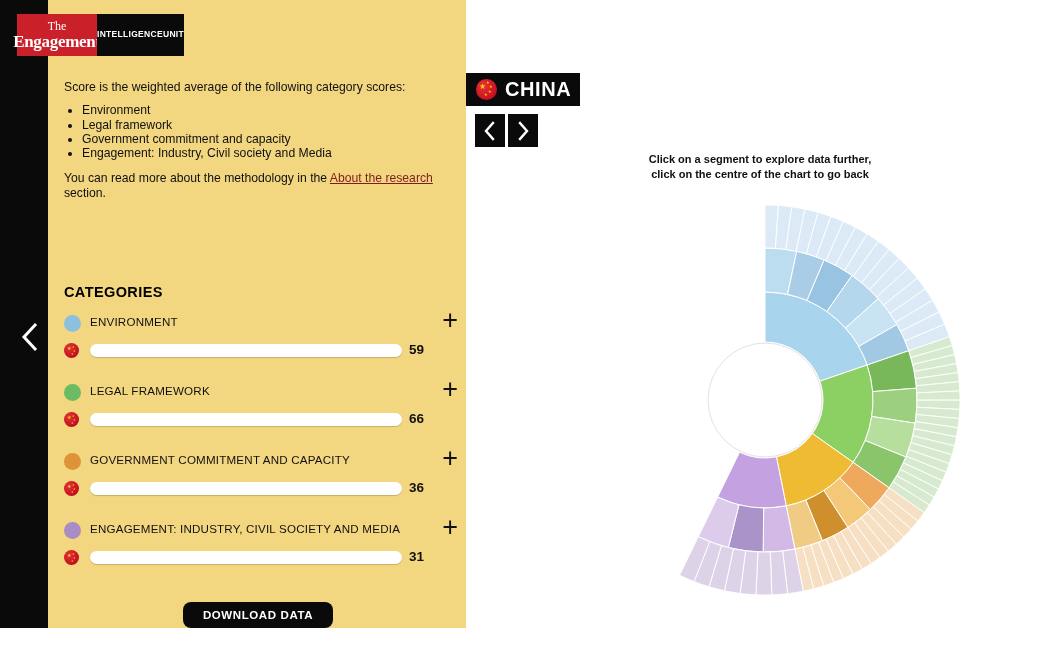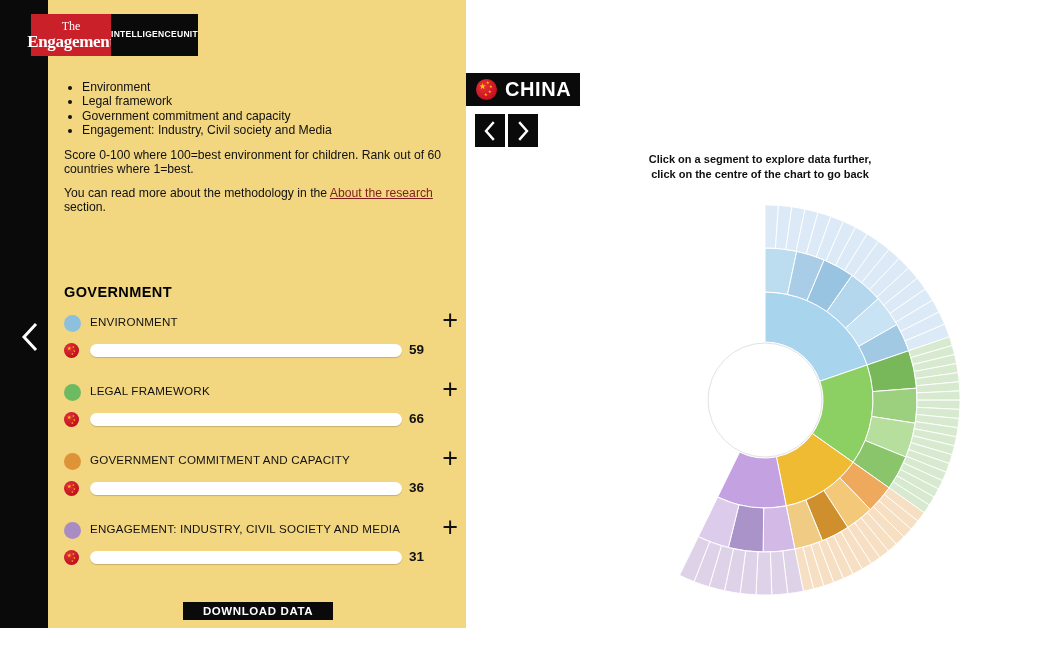--- a/index.html
+++ b/index.html
@@ -5,21 +5,21 @@
   html,body{margin:0;padding:0;background:#ffffff;}
   body{width:1054px;height:646px;position:relative;overflow:hidden;
        font-family:"Liberation Sans",sans-serif;color:#000;}
 
   
   #left-panel{position:absolute;left:0;top:0;width:466px;height:628px;background:#f2d680;}
   #black-rail{position:absolute;left:0;top:0;width:48px;height:628px;background:#0a0a0a;}
   #back-chevron{position:absolute;left:18px;top:320px;width:24px;height:34px;cursor:pointer;}
   #back-chevron svg{display:block;}
 
-  #eiu-logo{position:absolute;left:31px;top:14px;width:152px;height:42px;display:flex;}
+  #eiu-logo{position:absolute;left:17px;top:14px;width:152px;height:42px;display:flex;}
   #eiu-left{width:80px;background:#c9202a;display:flex;flex-direction:column;align-items:center;justify-content:center;
             color:#fff;font-family:"Liberation Serif",serif;line-height:1;}
   #eiu-left .l1{font-size:12px;margin-bottom:1px;}
   #eiu-left .l2{font-size:17px;font-weight:bold;letter-spacing:-0.3px;}
   #eiu-right{flex:1;background:#0a0a0a;display:flex;flex-direction:row;align-items:center;justify-content:center;
              color:#fff;font-size:8.5px;font-weight:bold;letter-spacing:0.3px;line-height:1.35;}
 
   #panel-body{position:absolute;left:64px;top:80px;width:380px;}
   .para{font-size:12.2px;line-height:1.17;margin:0 0 9px 0;color:#111;}
   ul.bullets{margin:0 0 11px 0;padding-left:18px;}
@@ -35,23 +35,23 @@
   .cat-plus{position:absolute;right:0;top:-6px;font-size:27px;line-height:27px;font-weight:300;color:#111;cursor:pointer;}
   .cat-bar-row{position:relative;height:22px;margin-top:6px;}
   .flag-dot{position:absolute;left:0;top:2px;width:15px;height:15px;border-radius:50%;
             background:radial-gradient(circle at 35% 32%, #e3303a 0%, #c01020 70%, #8d0c18 100%);}
   .flag-dot .s{position:absolute;color:#f5d000;font-size:5px;line-height:5px;}
   .track{position:absolute;left:26px;top:3px;width:312px;height:13px;background:#ffffff;border-radius:7px;
          box-shadow:0 1px 1px rgba(0,0,0,.18);overflow:hidden;}
   .fill{height:100%;border-radius:7px;}
   .cat-score{position:absolute;left:345px;top:1px;font-size:13.5px;font-weight:bold;color:#111;}
 
-  #download-btn{position:absolute;left:183px;top:602px;width:150px;height:18px;background:#0a0a0a;color:#fff;
+  #download-btn{position:absolute;left:183px;top:602px;width:150px;height:26px;background:#0a0a0a;color:#fff;
                 display:flex;align-items:center;justify-content:center;font-size:11.5px;font-weight:bold;
-                letter-spacing:0.6px;cursor:pointer;}
+                letter-spacing:0.6px;cursor:pointer;border-radius:8px;}
 
   
   #country-badge{position:absolute;left:466px;top:73px;width:114px;height:33px;background:#0a0a0a;
                  display:flex;align-items:center;padding-left:10px;box-sizing:border-box;}
   #flag-icon{width:21px;height:21px;border-radius:50%;position:relative;
              background:radial-gradient(circle at 35% 32%, #e8303a 0%, #c8101f 72%, #8d0c18 100%);}
   #flag-icon .s{position:absolute;color:#f7d300;line-height:1;}
   #country-name{color:#fff;font-size:20px;font-weight:bold;letter-spacing:0.6px;margin-left:8px;}
 
   #nav-btns{position:absolute;left:475px;top:114px;display:flex;gap:3px;}
@@ -82,31 +82,31 @@
       <span class="l1">The</span>
       <span class="l2">Engagement</span>
     </div>
     <div id="eiu-right">
       <span>INTELLIGENCE</span>
       <span>UNIT</span>
     </div>
   </div>
 
   <div id="panel-body">
+    <p class="para">Score is the weighted average of the following category scores:</p>
     <ul class="bullets">
       <li>Environment</li>
       <li>Legal framework</li>
       <li>Government commitment and capacity</li>
       <li>Engagement: Industry, Civil society and Media</li>
     </ul>
-    <p class="para">Score 0-100 where 100=best environment for children. Rank out of 60 countries where 1=best.</p>
     <p class="para"><span>You can read more about the methodology in the </span><a class="res-link" href="#">About the research</a><span> section.</span></p>
   </div>
 
-  <div id="cat-title">GOVERNMENT</div>
+  <div id="cat-title">CATEGORIES</div>
 
   <div class="cat-block" style="top:313px;">
     <div class="cat-head">
       <span class="cat-dot" style="background: rgb(140, 192, 221);"></span>
       <span class="cat-label">ENVIRONMENT</span>
       <span class="cat-plus">+</span>
     </div>
     <div class="cat-bar-row">
       <span class="flag-dot">
         <span class="s" style="left:3px;top:3px;">★</span>

